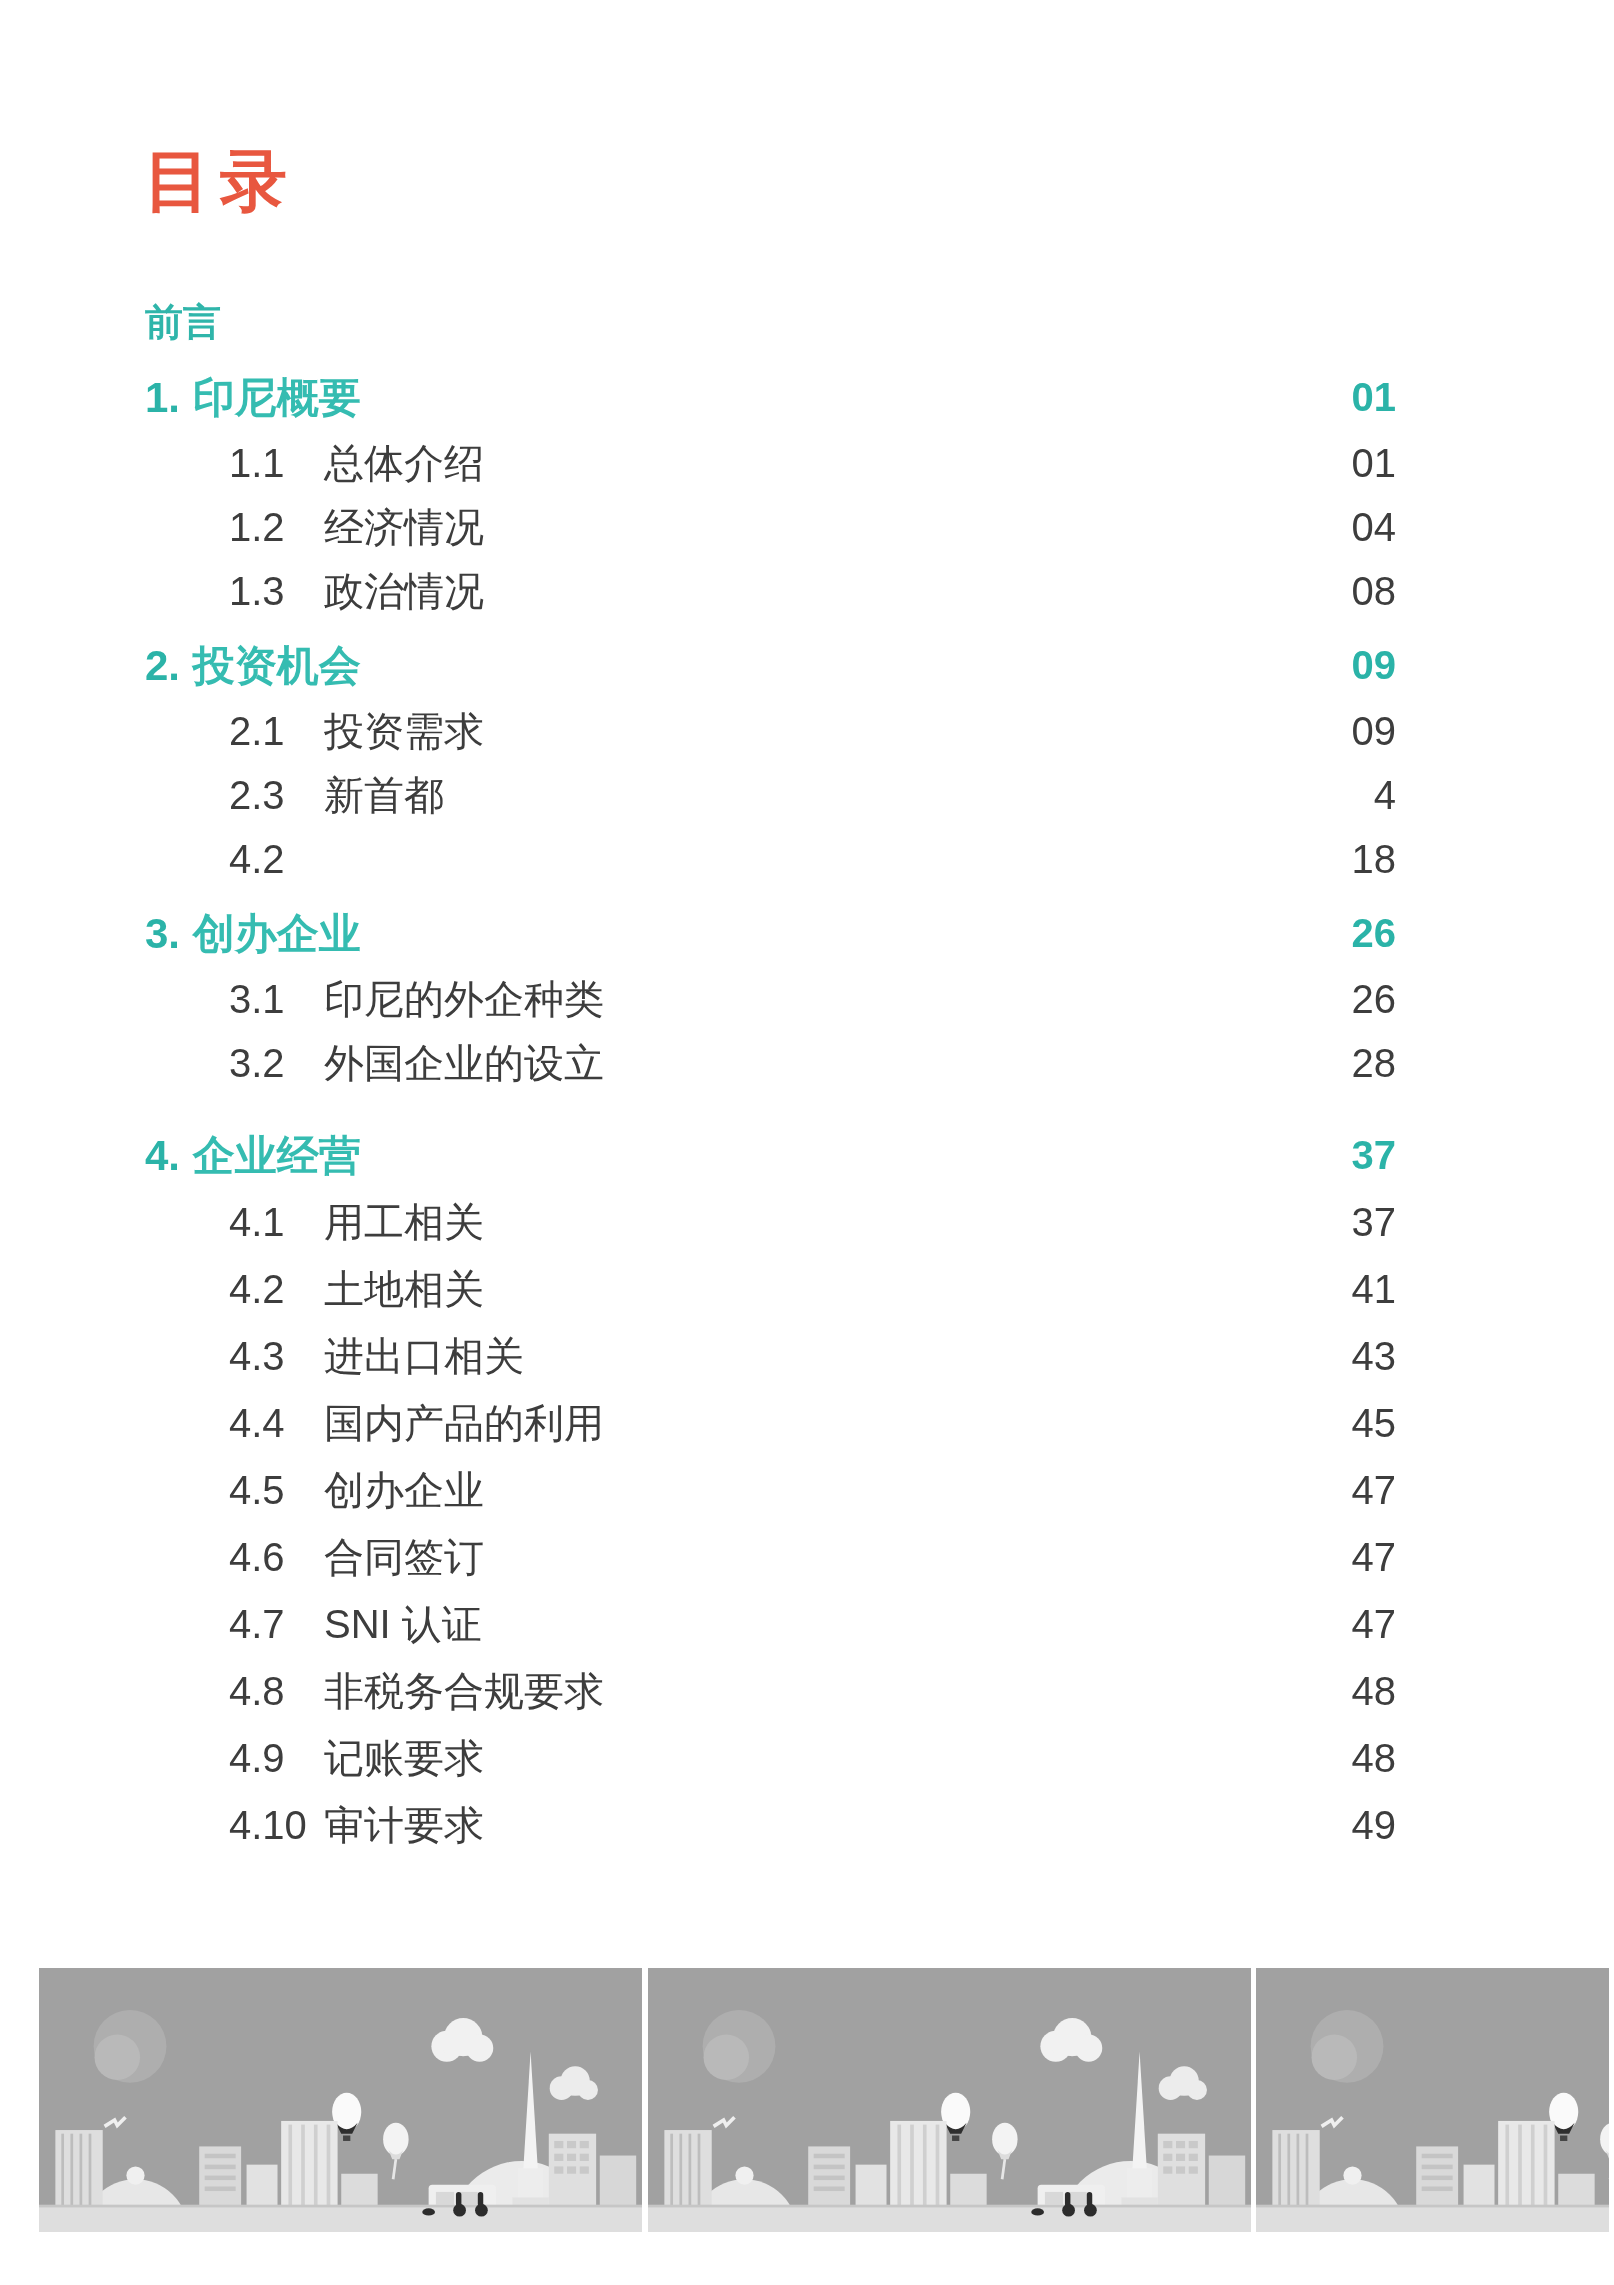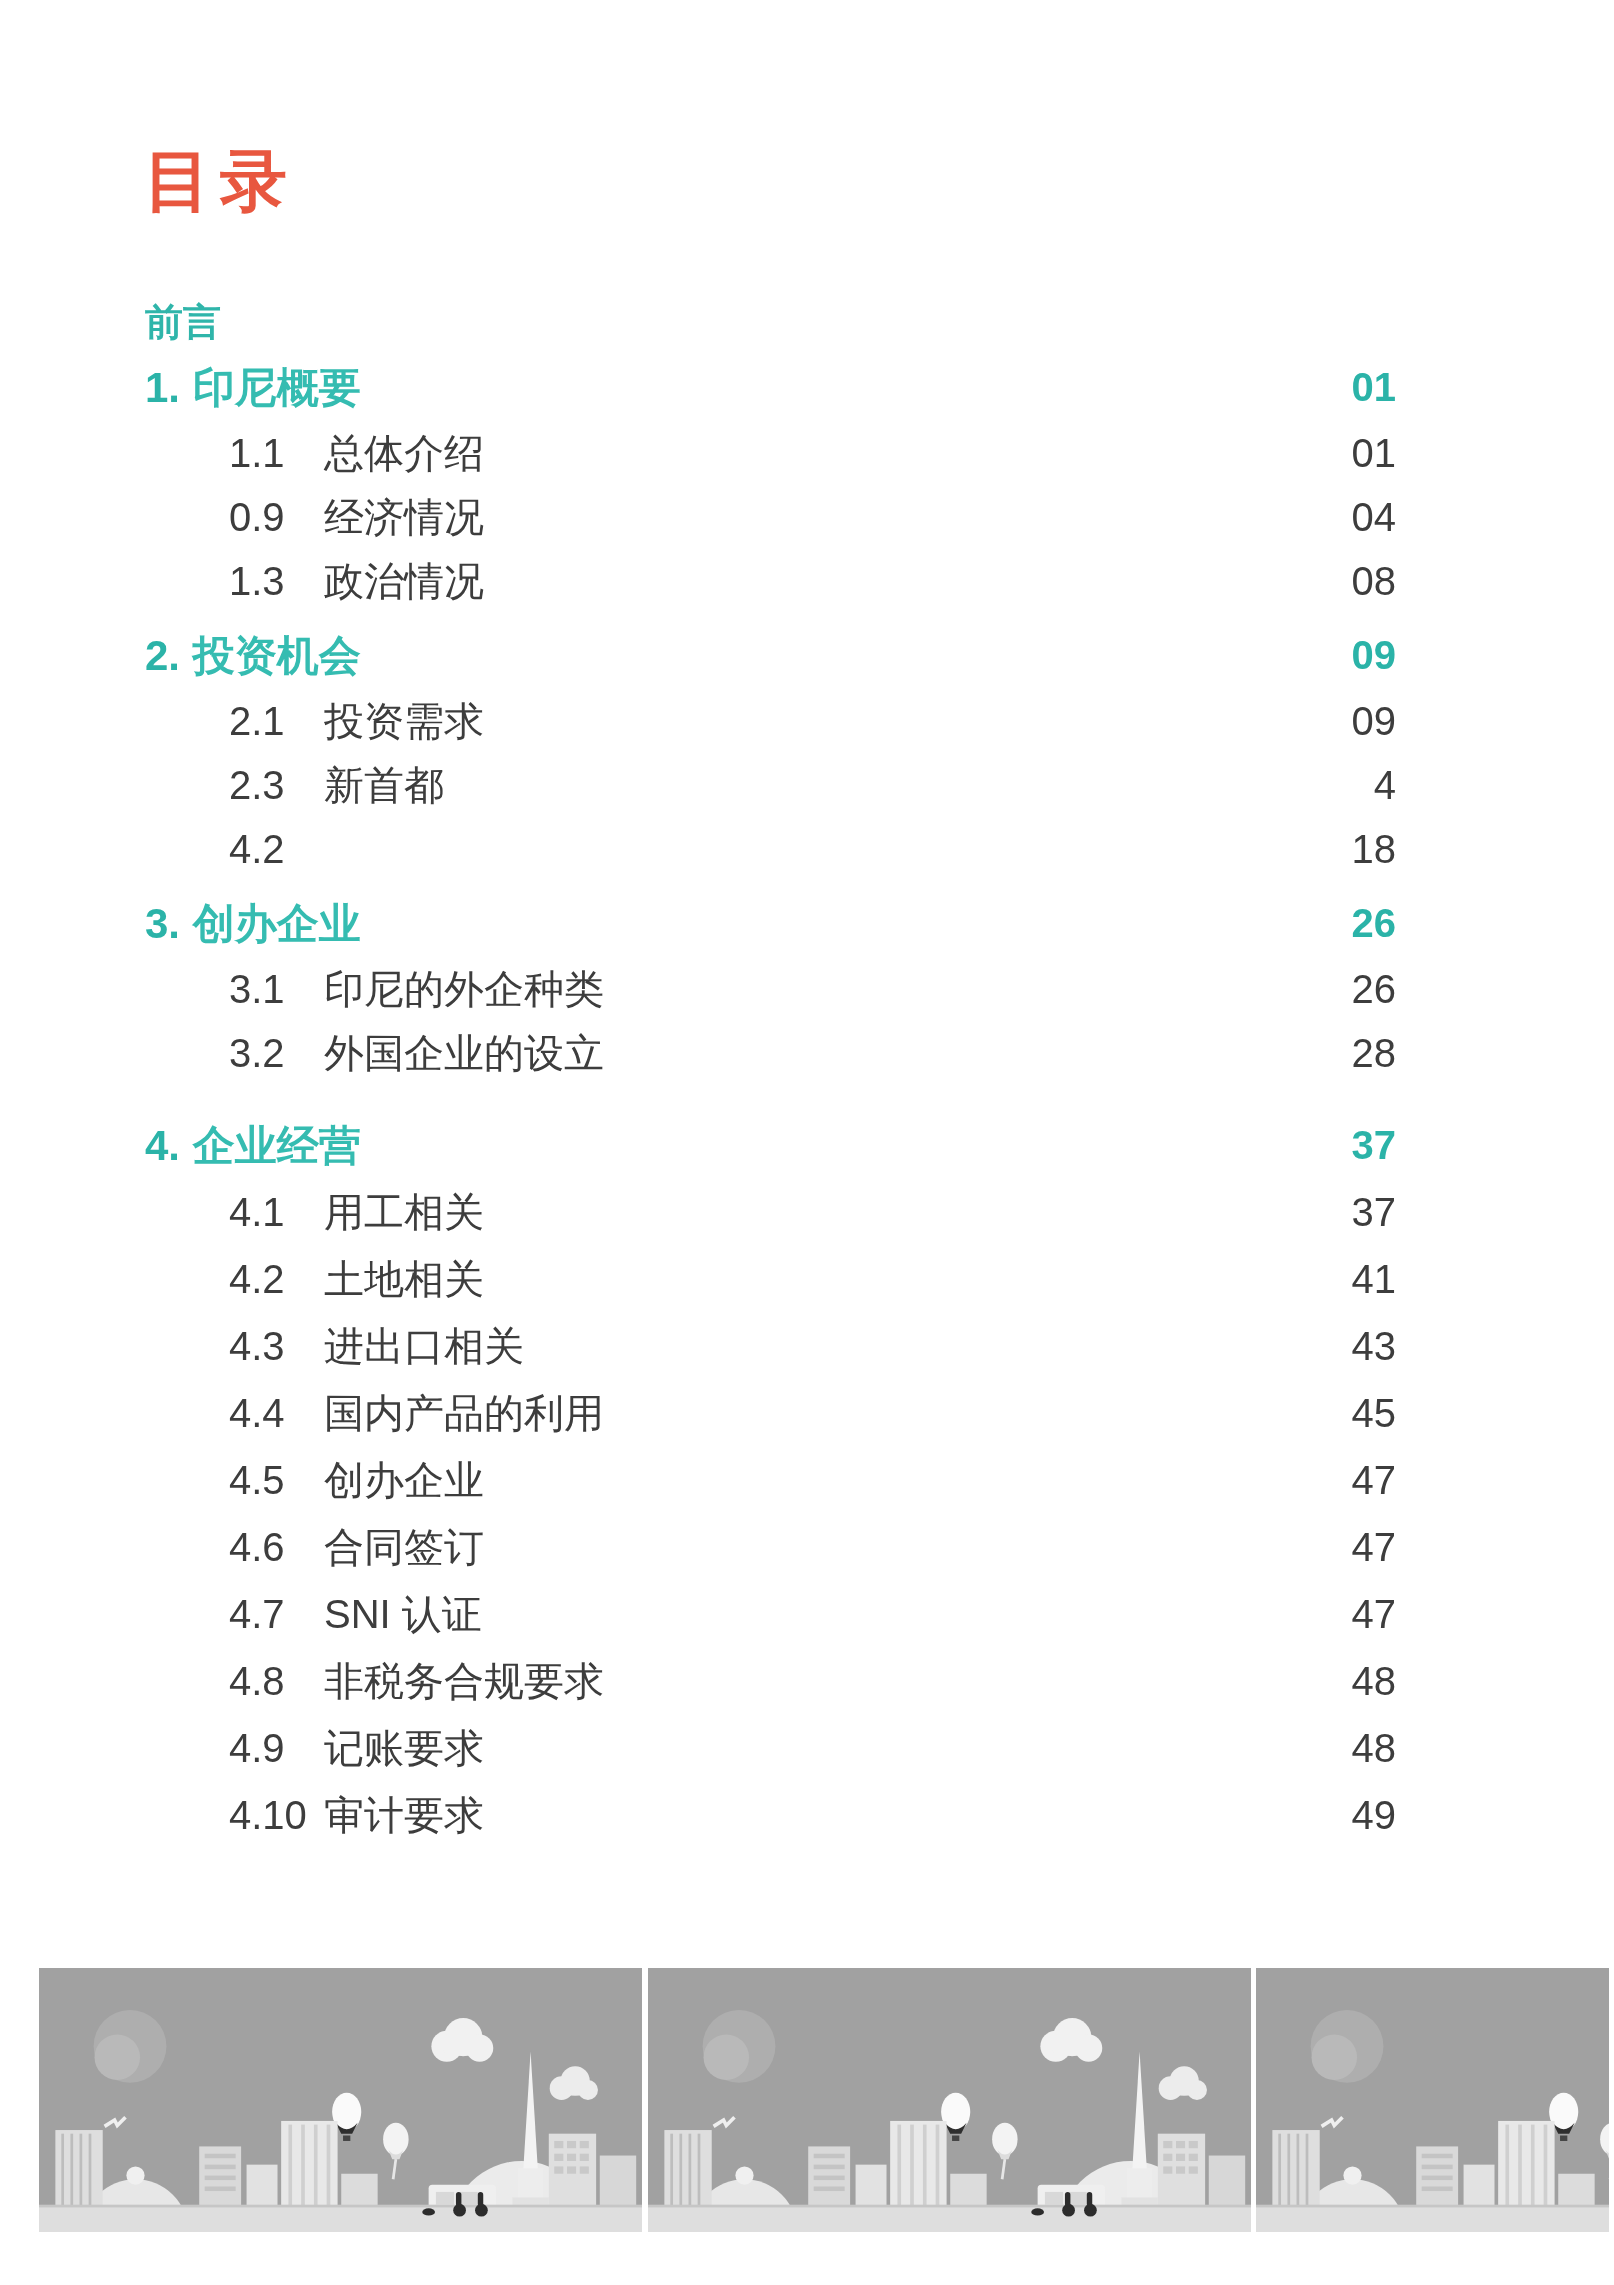--- a/index.html
+++ b/index.html
@@ -10,21 +10,21 @@
   }
   .doc-title {
     position:absolute; left:144px; top:136px;
     font-size:67px; font-weight:bold; letter-spacing:9px;
     color:#e8573f; margin:0;
   }
   .toc {
     position:absolute; left:145px; top:300px; width:1251px;
   }
   .preface {
-    height:45px; margin-bottom:9px; display:flex; align-items:center;
+    height:45px; margin-bottom:19px; display:flex; align-items:center;
     font-size:38px; font-weight:600; color:#2fb5aa;
   }
   .row { display:flex; align-items:center; }
   .row-header {
     height:67px; margin-top:9px;
     font-size:42px; color:#35bcb1;
   }
   .row-header.s4 { margin-top:27px; }
   .row-header .num { font-weight:bold; color:#2bb3a8; margin-right:12.7px; }
   .row-header .ttl { font-weight:600; }
@@ -59,21 +59,21 @@
           <span class="num">1.</span>
           <span class="ttl">印尼概要</span>
           <span class="pg">01</span>
         </div>
         <div class="row row-item">
           <span class="num">1.1</span>
           <span class="ttl">总体介绍</span>
           <span class="pg">01</span>
         </div>
         <div class="row row-item">
-          <span class="num">0.9</span>
+          <span class="num">1.2</span>
           <span class="ttl">经济情况</span>
           <span class="pg">04</span>
         </div>
         <div class="row row-item">
           <span class="num">1.3</span>
           <span class="ttl">政治情况</span>
           <span class="pg">08</span>
         </div>
         <div class="row row-header">
           <span class="num">2.</span>

